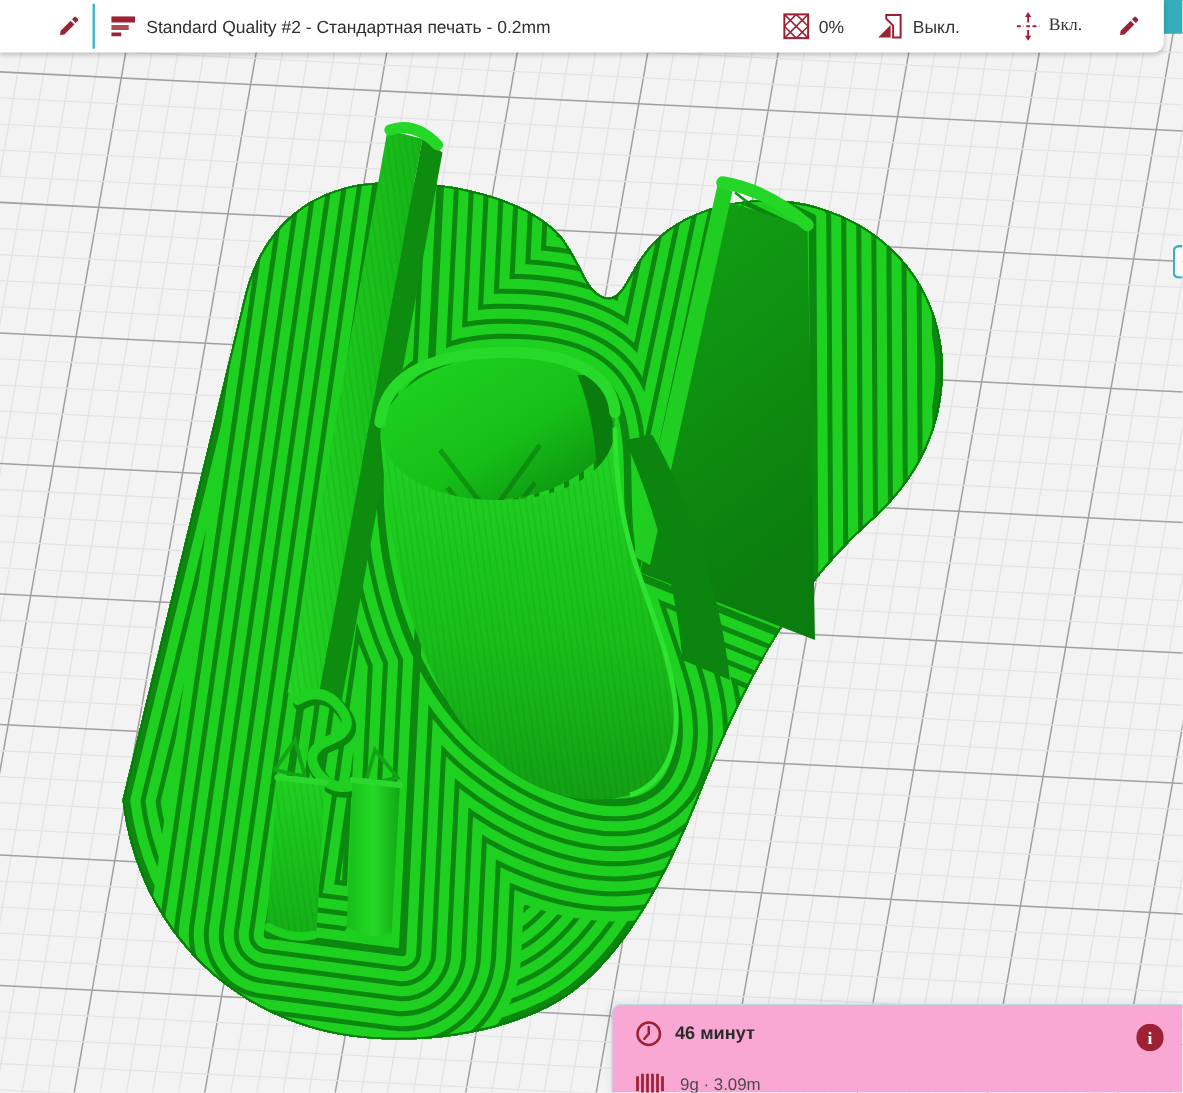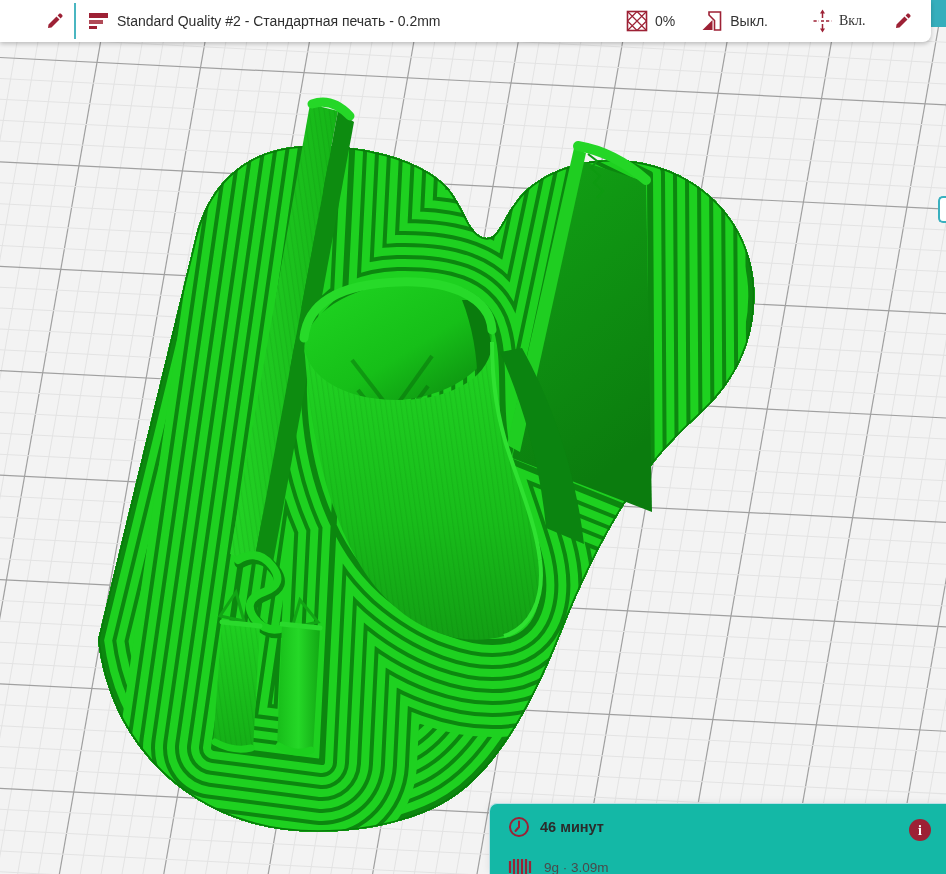--- a/index.html
+++ b/index.html
@@ -20,21 +20,21 @@
   .quality-icon { margin-left:13px; }
   #profile-title { margin-left:9px; font-size:14px; color:#2e2e2e; white-space:nowrap; }
   #bar-right { position:absolute; left:626px; top:0; height:42px; display:flex; align-items:center; }
   .setting-group { display:flex; align-items:center; cursor:pointer; }
   .setting-label { font-size:14px; color:#333; margin-left:7px; white-space:nowrap; }
   #teal-corner { position:absolute; top:0; right:0; width:15px; height:27px; background:#35aebc; z-index:4; }
   #edge-button { position:absolute; top:196px; right:0; width:8px; height:27px; background:#fff;
                  border:2px solid #3ab0bf; border-right:none; border-radius:5px 0 0 5px; z-index:4; cursor:pointer; }
 
   
-  #stats-panel { position:absolute; left:489px; top:803px; width:457px; height:71px; background:#14b8a6;
+  #stats-panel { position:absolute; left:489px; top:803px; width:457px; height:71px; background:#f9a8d4;
                  border:1px solid #badfe6; border-right:none; border-bottom:none;
                  border-radius:8px 0 0 0; box-shadow:-2px -2px 6px rgba(0,0,0,0.05);
                  padding:11px 0 0 18px; z-index:5; }
   .stats-row { display:flex; align-items:center; height:24px; }
   .stats-row + .stats-row { margin-top:16px; }
   #print-time { font-size:14.5px; font-weight:bold; color:#2b2b2b; margin-left:10px; }
   #material-use { font-size:13.5px; color:#4a4a4a; margin-left:12px; }
   #info-icon { position:absolute; right:15px; top:15px; width:22px; height:22px; cursor:pointer; }
 </style>
 </head>

